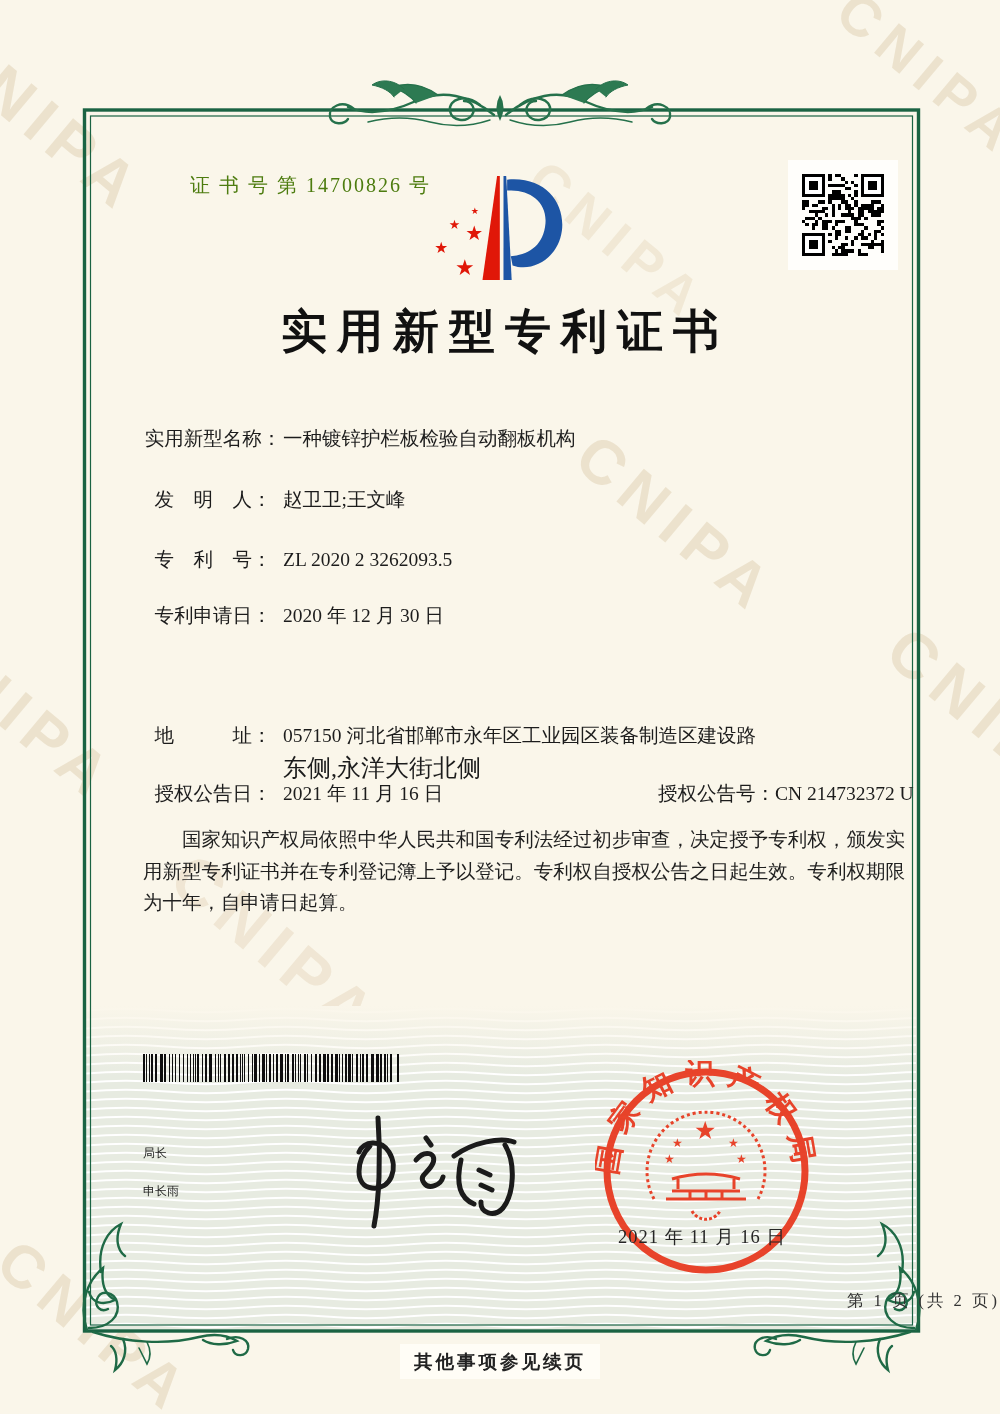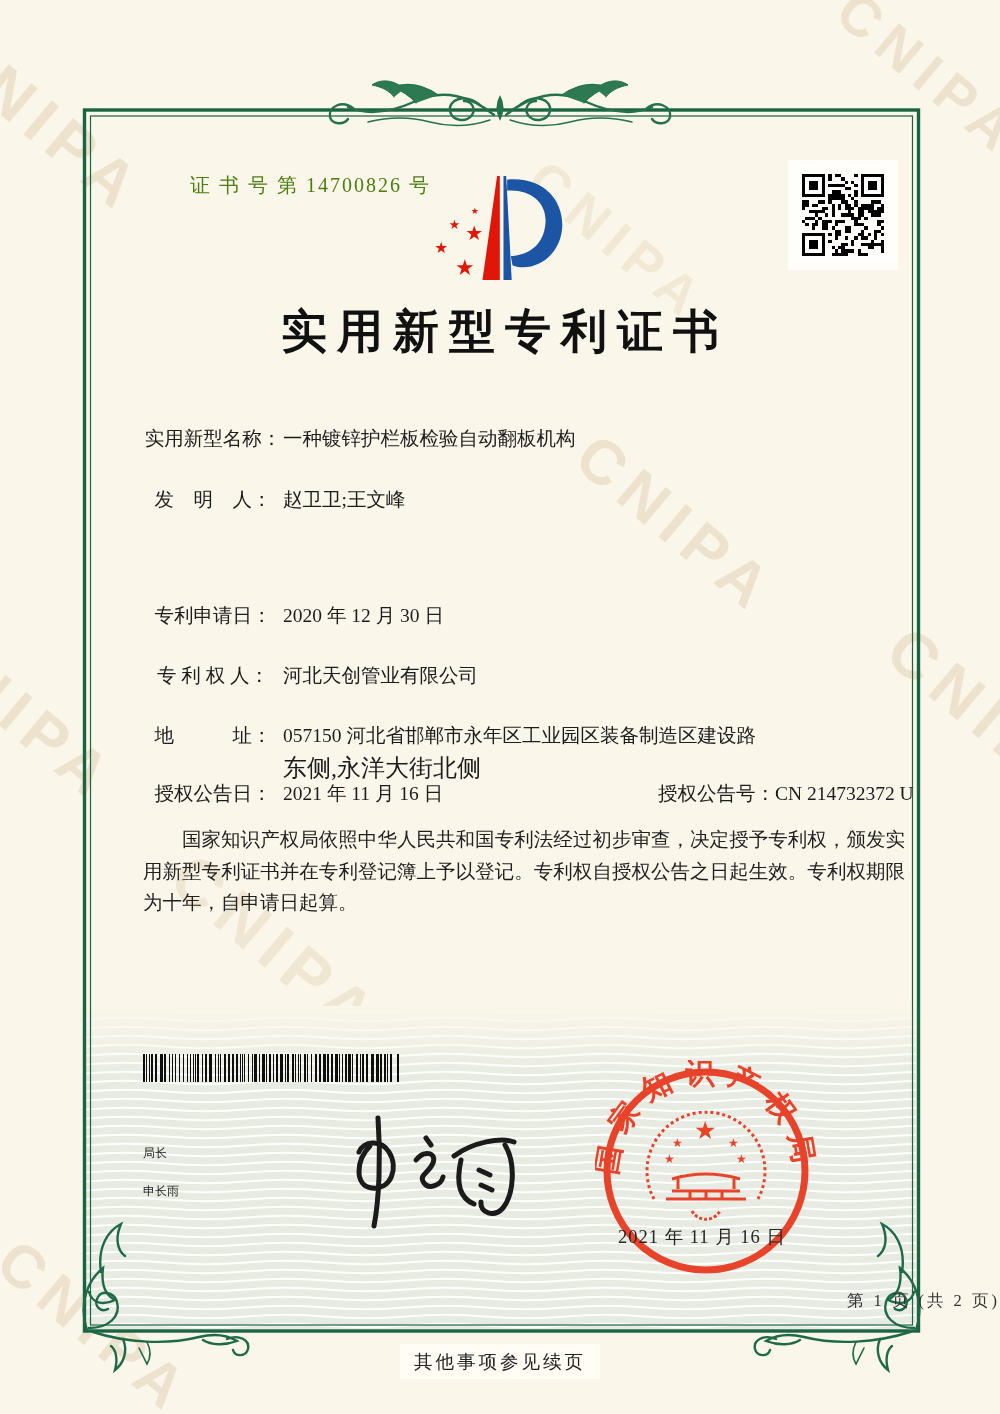--- a/index.html
+++ b/index.html
@@ -37,21 +37,21 @@
     line-height:31.5px;text-align:justify;z-index:4;color:#1f1f1f;}
   .body-text p{margin:0;text-indent:2em;}
   .barcode{left:143px;top:1054px;z-index:4;}
   .bureau{left:143px;font-size:12px;z-index:5;}
   .sig{left:298px;top:1108px;z-index:5;}
   .seal{left:595px;top:1060px;z-index:4;opacity:.94;}
   .sealdate{left:618px;top:1224px;width:190px;font-size:18.5px;letter-spacing:1px;
     color:#262626;z-index:5;white-space:nowrap;}
   .pagenum{left:0;right:0;top:1290px;text-align:right;font-size:16.5px;
     letter-spacing:3px;color:#333;z-index:5;}
-  .footer-note{left:0;right:0;top:1344px;text-align:center;z-index:4;}
+  .footer-note{left:0;right:0;top:1344px;text-align:center;z-index:4;font-weight:bold;}
   .footer-note span{display:inline-block;background:#fffdf6;padding:5px 14px;
     font-size:18.5px;letter-spacing:3px;color:#222;}
 </style>
 </head>
 <body>
 
 <div class="page">
 
   <div class="wm" style="left:-28px;top:14px;font-size:64px;">CNIPA</div>
   <div class="wm" style="left:866px;top:-22px;font-size:56px;">CNIPA</div>
@@ -328,25 +328,25 @@
   </div>
 
   <div class="abs title">实用新型专利证书</div>
 
   <div class="row" style="top:425px">
     <span class="lab">实用新型名称：</span><span class="val">一种镀锌护栏板检验自动翻板机构</span>
   </div>
   <div class="row" style="top:486px">
     <span class="lab">发　明　人：</span><span class="val">赵卫卫;王文峰</span>
   </div>
+  <div class="row" style="top:546px">
+    <span class="lab">专　利　号：</span><span class="val">ZL 2020 2 3262093.5</span>
+  </div>
   <div class="row" style="top:602px">
     <span class="lab">专利申请日：</span><span class="val">2020 年 12 月 30 日</span>
-  </div>
-  <div class="row" style="top:662px">
-    <span class="lab">专 利 权 人：</span><span class="val">河北天创管业有限公司</span>
   </div>
   <div class="row" style="top:722px">
     <span class="lab">地　　　址：</span><span class="val">057150 河北省邯郸市永年区工业园区装备制造区建设路</span>
   </div>
   <div class="addr2">东侧,永洋大街北侧</div>
 
   <div class="row" style="top:780px;width:770px">
     <span class="lab">授权公告日：</span><span class="val">2021 年 11 月 16 日</span>
     <span class="grant-no"><span>授权公告号：</span><span>CN 214732372 U</span></span>
   </div>

